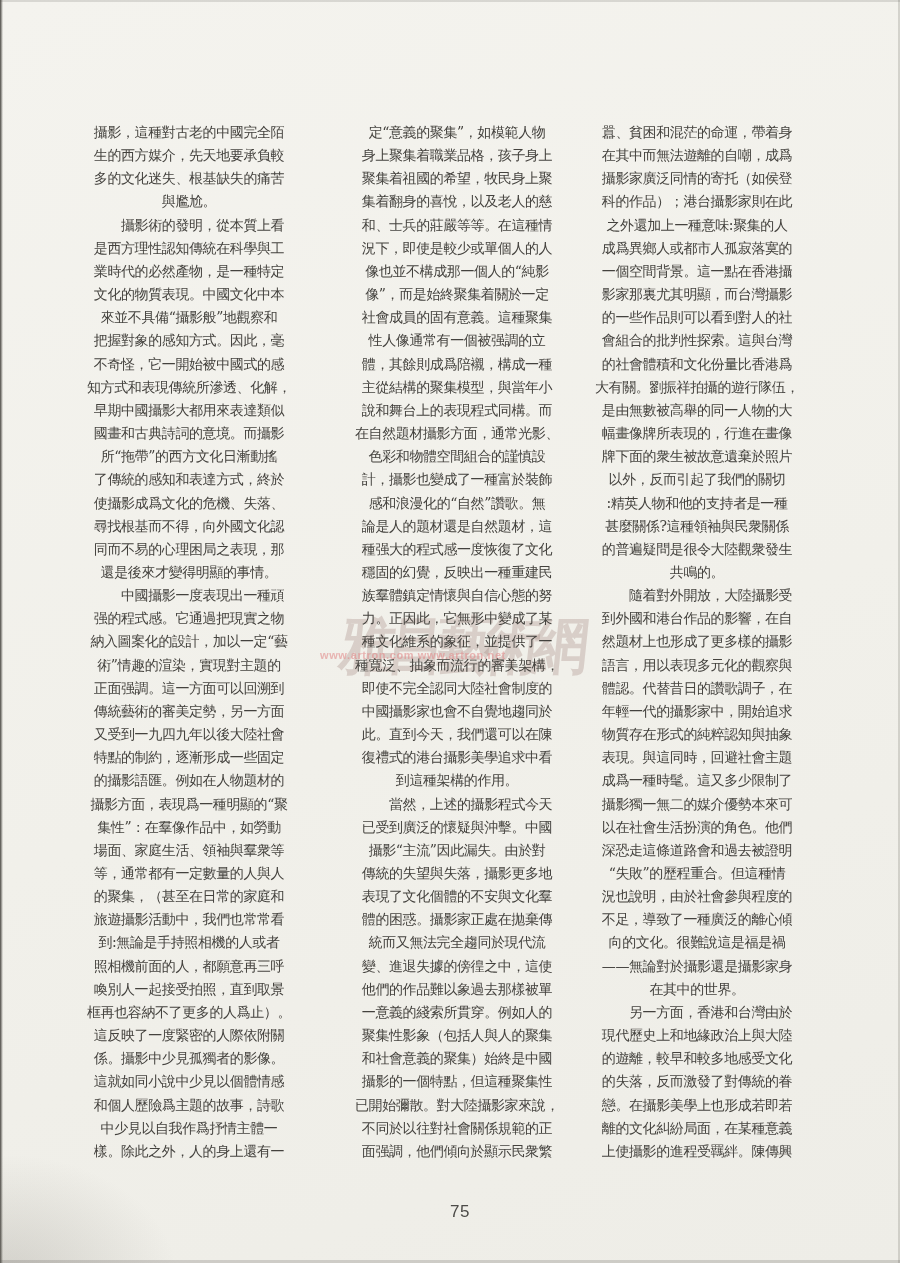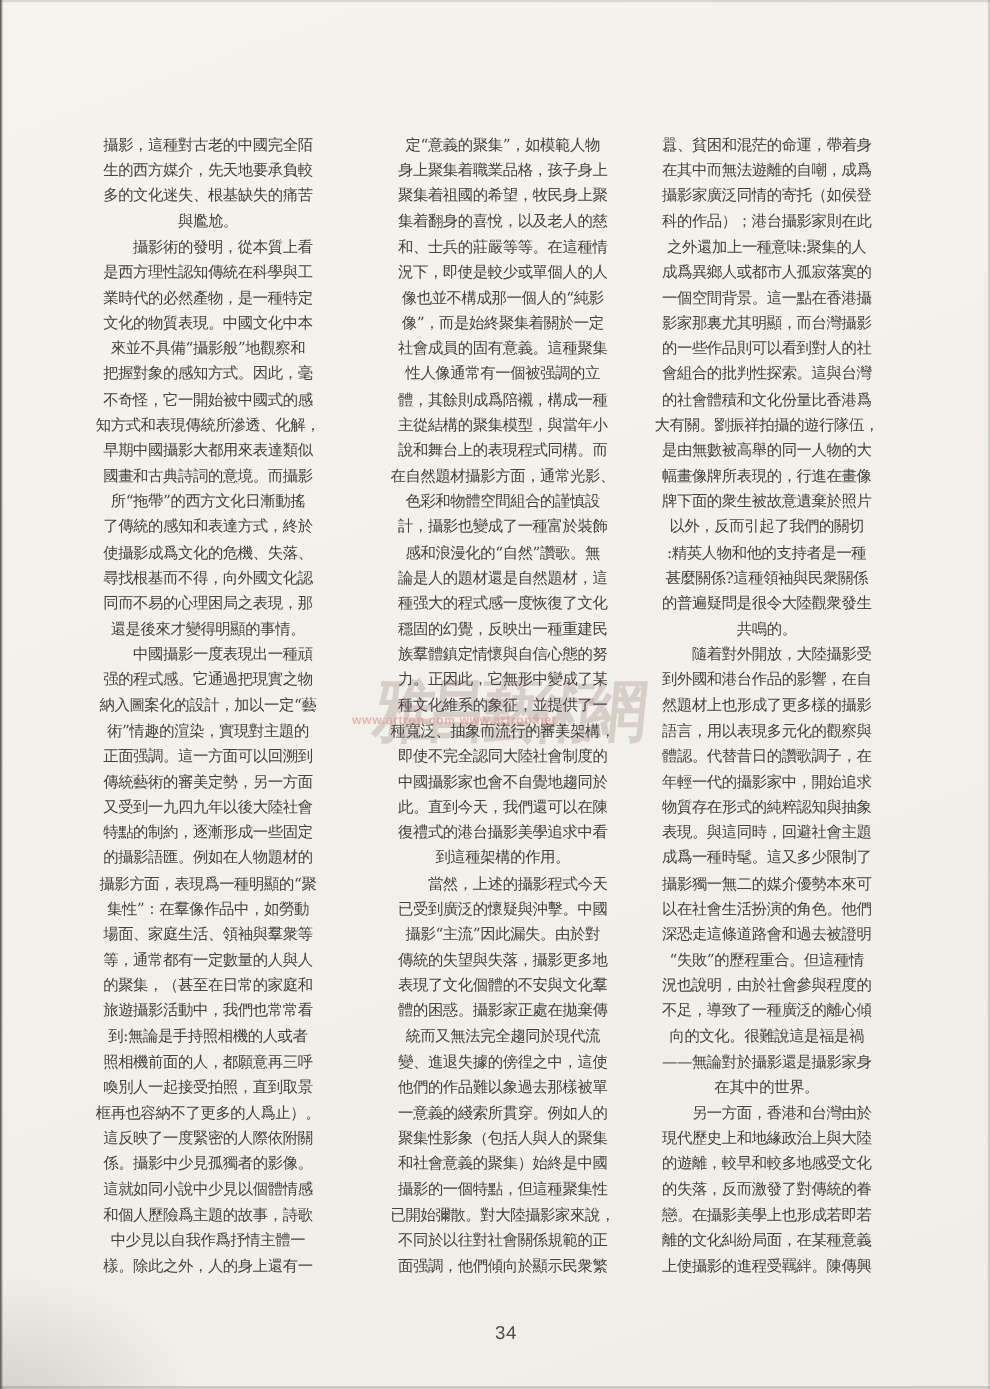--- a/index.html
+++ b/index.html
@@ -192,15 +192,15 @@
 ——無論對於攝影還是攝影家身
 在其中的世界。
 　　另一方面，香港和台灣由於
 現代歷史上和地緣政治上與大陸
 的遊離，較早和較多地感受文化
 的失落，反而激發了對傳統的眷
 戀。在攝影美學上也形成若即若
 離的文化糾紛局面，在某種意義
 上使攝影的進程受羈絆。陳傳興</div>
 
-  <div class="page-number">34</div>
+  <div class="page-number">75</div>
 
 </div>
 
 </body></html>

